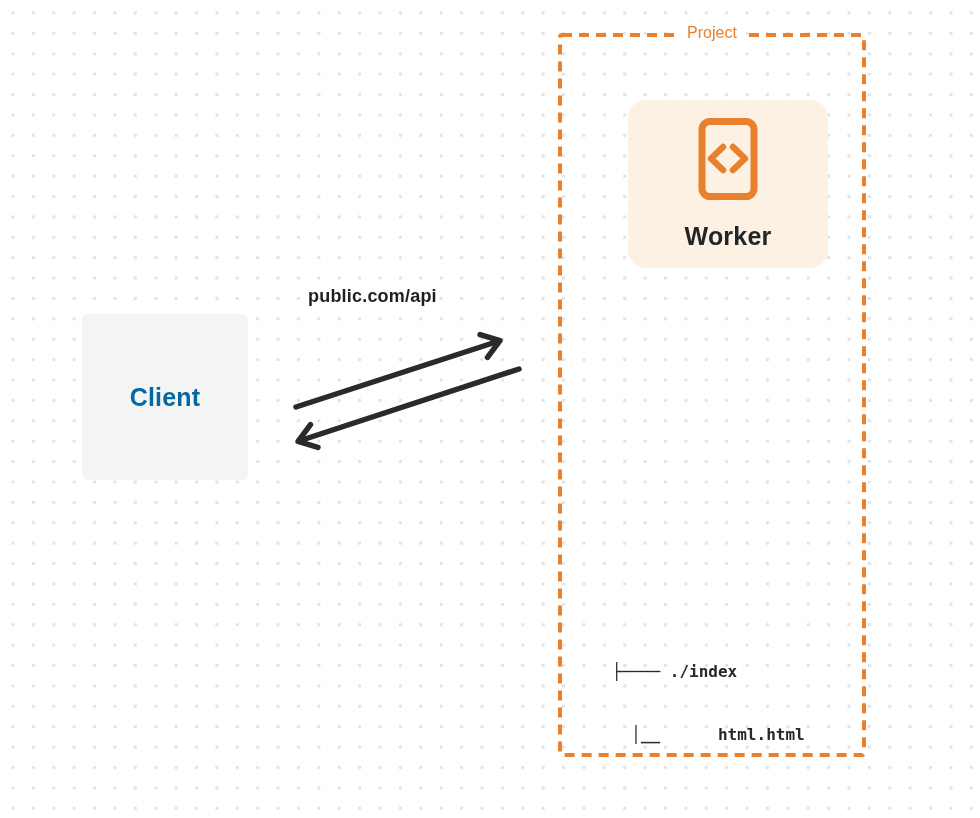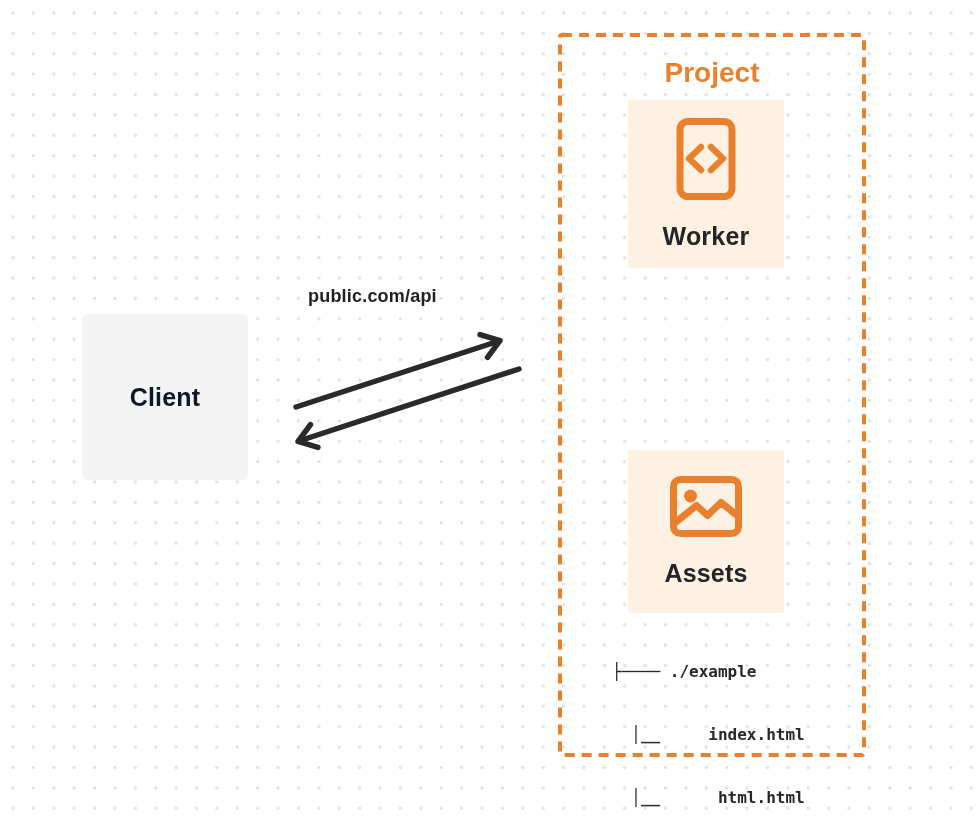--- a/index.html
+++ b/index.html
@@ -30,21 +30,21 @@
     background: #f4f4f5;
     border-radius: 6px;
     display: flex;
     align-items: center;
     justify-content: center;
   }
 
   .node-label {
     font-size: 25px;
     font-weight: 700;
-    color: #0f172a;
+    color: #0369a1;
     letter-spacing: 0.2px;
     text-align: center;
   }
 
   .url-label {
     position: absolute;
     left: 308px; top: 286px;
     font-size: 18px;
     font-weight: 700;
     color: #1f2023;
@@ -63,34 +63,33 @@
     width: 308px; height: 724px;
   }
 
   .project-title {
     position: absolute;
     top: -14px;
     left: 50%;
     transform: translateX(-50%);
     background: #ffffff;
     padding: 0 9px;
-    font-size: 28px;
-    font-weight: 700;
+    font-size: 16px;
+    font-weight: 400;
     line-height: 28px;
     color: #e8802d;
     white-space: nowrap;
-    margin-top: 40px;
   }
 
   .card {
     position: absolute;
     left: 70px;
-    width: 156px;
+    width: 200px;
     background: #fcf1e3;
-    border-radius: 2px;
+    border-radius: 18px;
     display: flex;
     flex-direction: column;
     align-items: center;
     justify-content: center;
     gap: 21px;
   }
   .card-worker { top: 67px; height: 168px; }
   .card-assets { top: 417px; height: 163px; }
 
   .card-label {
@@ -145,32 +144,21 @@
       <span class="icon-wrap">
         <svg width="62" height="84" viewBox="0 0 62 84">
           <rect x="5" y="4.5" width="52" height="75" rx="8" fill="none" stroke="#e8802d" stroke-width="7"></rect>
           <path d="M26 30 L14 41.5 L26 53" fill="none" stroke="#e8802d" stroke-width="6.5" stroke-linecap="round" stroke-linejoin="round"></path>
           <path d="M36 30 L48 41.5 L36 53" fill="none" stroke="#e8802d" stroke-width="6.5" stroke-linecap="round" stroke-linejoin="round"></path>
         </svg>
       </span>
       <span class="card-label">Worker</span>
     </div>
 
-    <div class="card card-assets">
-      <span class="icon-wrap">
-        <svg width="74" height="63" viewBox="0 0 74 63">
-          <rect x="4.5" y="4.5" width="65" height="54" rx="7" fill="none" stroke="#e8802d" stroke-width="7"></rect>
-          <circle cx="21.5" cy="21" r="6.5" fill="#e8802d"></circle>
-          <path d="M7 47 L27.5 30.5 L38.5 40.5 L52 27.5 L67 39.5" fill="none" stroke="#e8802d" stroke-width="7" stroke-linecap="round" stroke-linejoin="round"></path>
-        </svg>
-      </span>
-      <span class="card-label">Assets</span>
-    </div>
 
     <div class="file-tree">
-      <div>├──── ./example</div>
-      <div>  │__     index.html</div>
+      <div>├──── ./index</div>
       <div>  │__      html.html</div>
       
     </div>
   </div>
 
 </div>
 
 </body></html>

